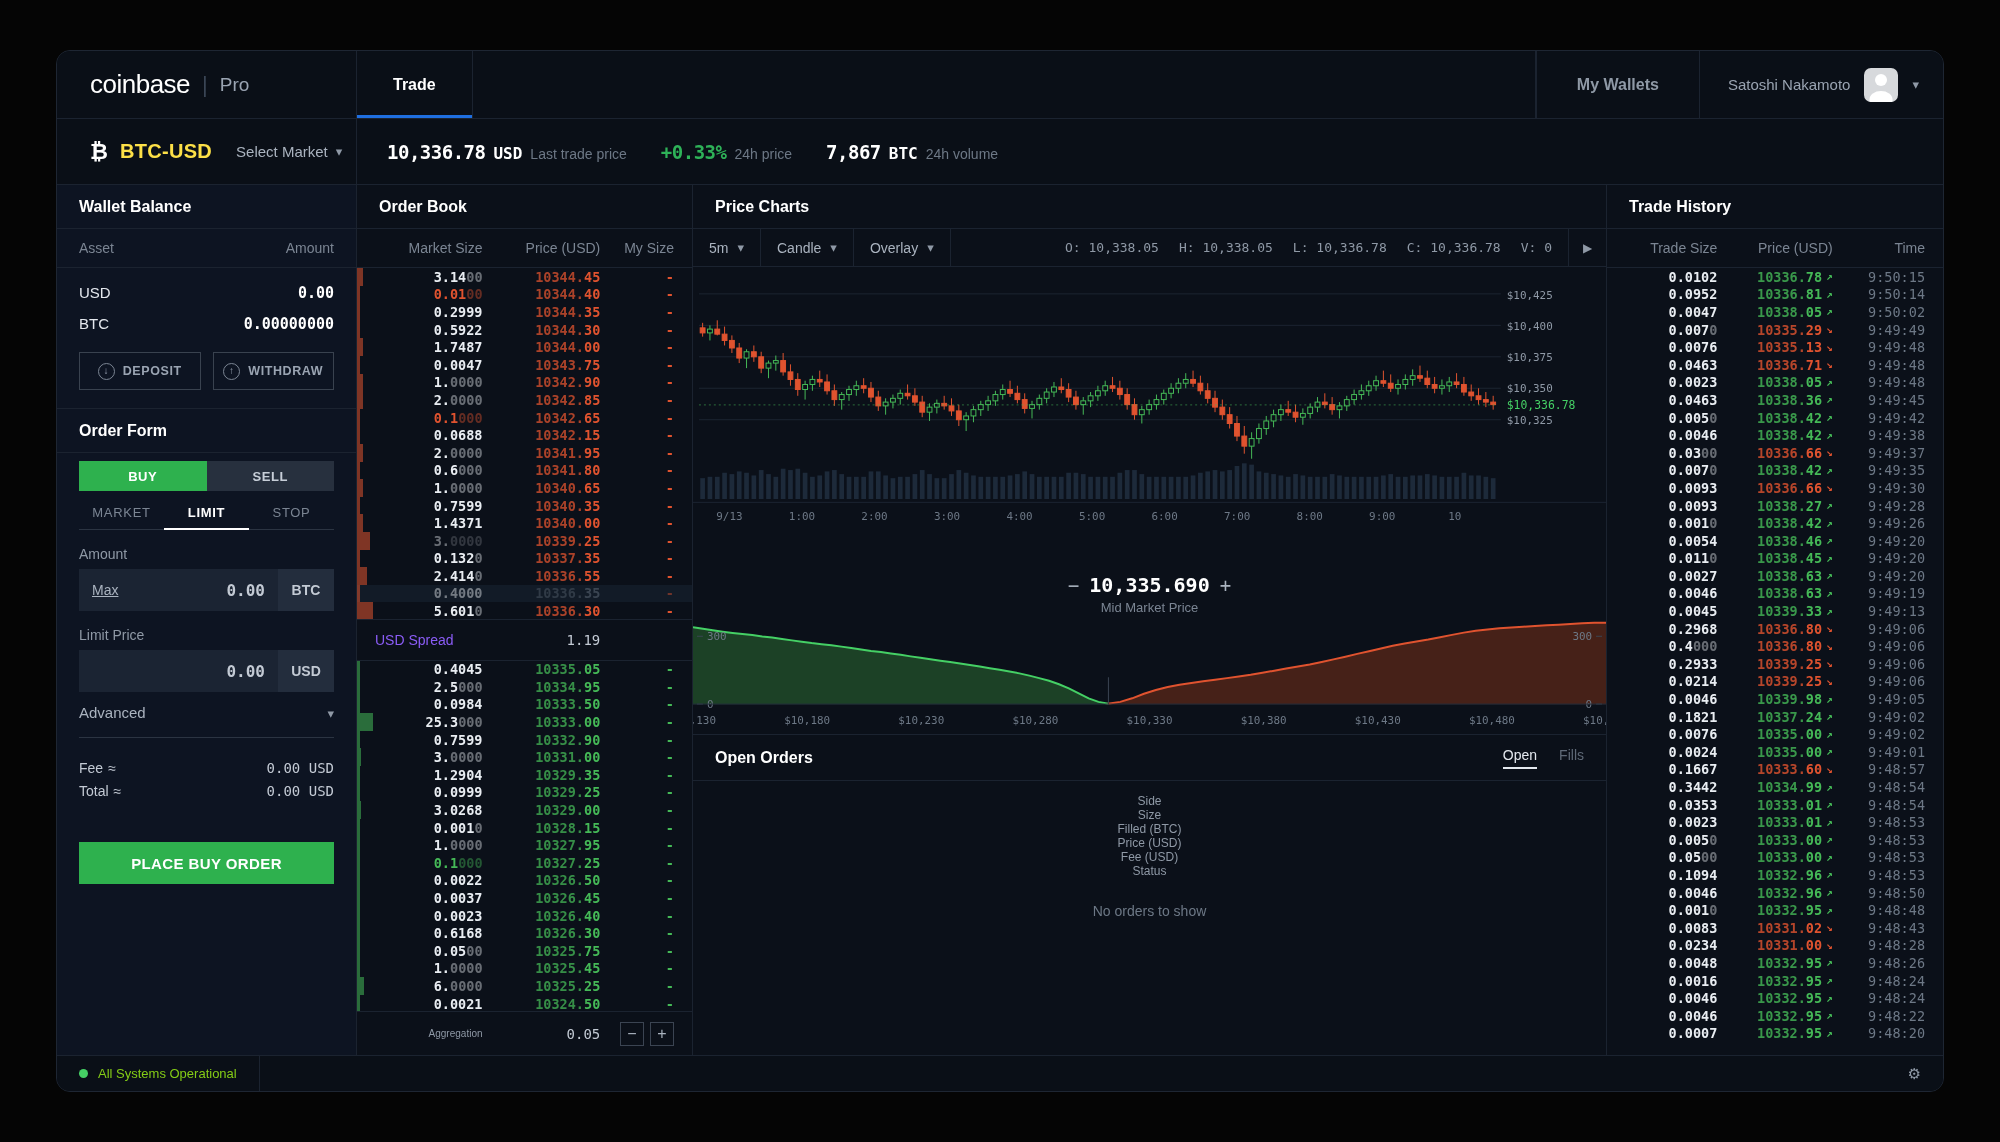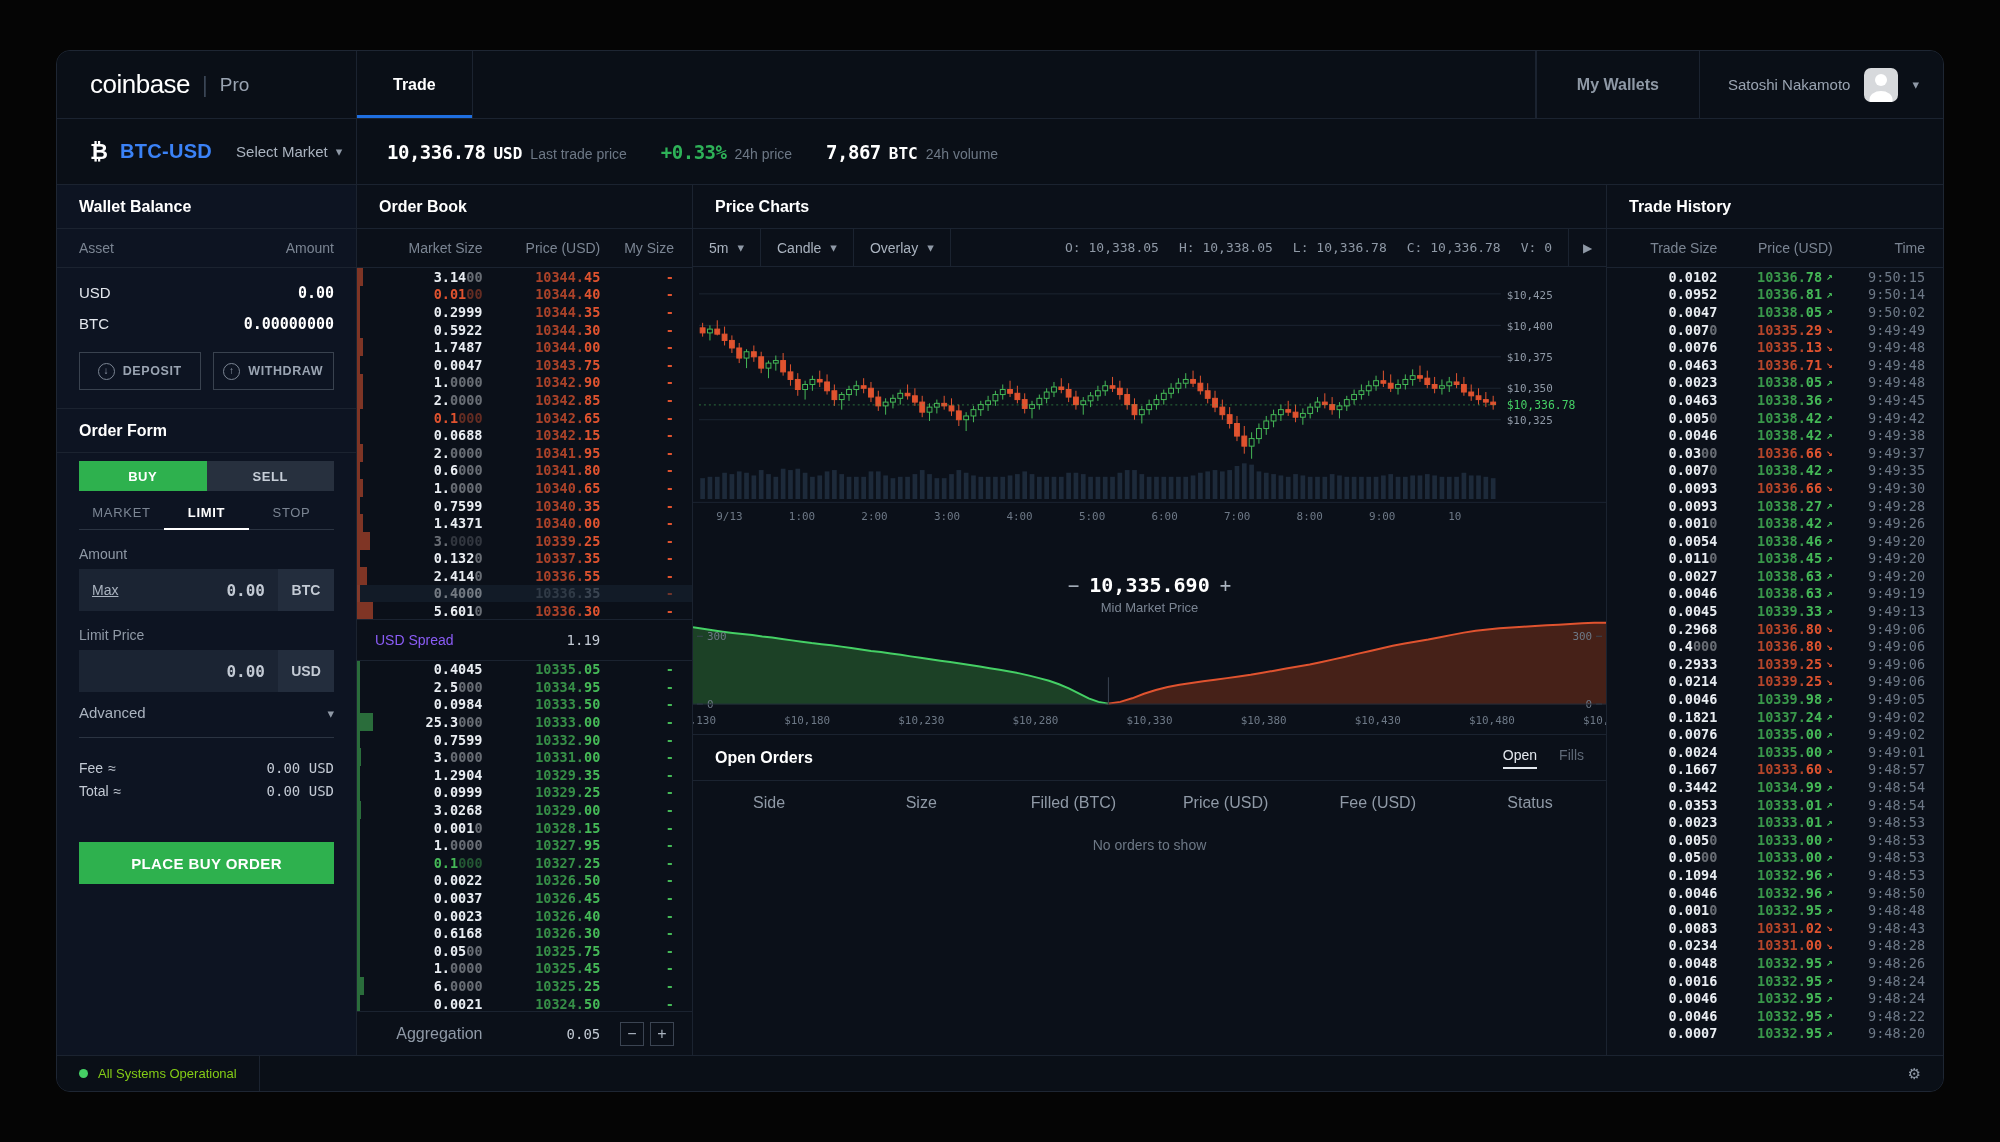--- a/index.html
+++ b/index.html
@@ -84,21 +84,21 @@
   
   .marketbar {
     height: 66px; min-height: 66px; display: flex; align-items: stretch;
     background: #0a0f17; border-bottom: 1px solid #1b2330;
   }
   .market-left {
     width: 300px; display: flex; align-items: center; gap: 12px;
     padding-left: 33px; border-right: 1px solid #1b2330;
   }
   .btc-glyph { color: #fff; font-size: 22px; font-weight: bold; }
-  .pair-name { color: #3b82f6; font-size: 20px; font-weight: bold; letter-spacing: 0.3px; }
+  .pair-name { color: #fde047; font-size: 20px; font-weight: bold; letter-spacing: 0.3px; }
   .select-market {
     display: flex; align-items: center; gap: 8px; margin-left: 12px;
     color: #aab3bf; font-size: 15px; cursor: pointer;
   }
   .market-stats {
     flex: 1; display: flex; align-items: center; gap: 34px; padding-left: 30px;
   }
   .stat { display: flex; align-items: baseline; gap: 8px; }
   .stat-val {
     color: #fff; font-size: 19px; font-weight: bold;
@@ -242,21 +242,21 @@
   .spread-lbl { flex: 1.05; text-align: left; color: #8b5cf6; font-size: 14px; }
   .spread-val {
     flex: 1.15; text-align: right; color: #c3cad4; font-size: 14px;
     font-family: "DejaVu Sans Mono", monospace;
   }
   .spread-pad { flex: 0.72; }
   .agg-row {
     display: flex; align-items: center; padding: 10px 18px; height: 44px;
     border-top: 1px solid #1b2330;
   }
-  .agg-lbl { flex: 1.05; text-align: right; color: #8f99a6; font-size: 16px; }
+  .agg-lbl { flex: 1.05; text-align: right; color: #8f99a6; font-size: 10px; }
   .agg-val {
     flex: 1.15; text-align: right; color: #c3cad4; font-size: 14px;
     font-family: "DejaVu Sans Mono", monospace;
   }
   .agg-btns { flex: 0.72; display: flex; justify-content: flex-end; gap: 6px; }
   .agg-b {
     width: 24px; height: 24px; border: 1px solid #3b4452; color: #aab3bf;
     display: flex; align-items: center; justify-content: center; font-size: 16px;
     cursor: pointer; background: transparent;
   }
@@ -302,21 +302,21 @@
     border-bottom: 1px solid #1b2330;
   }
   .oo-title { color: #fff; font-size: 16px; font-weight: bold; }
   .oo-tabs { display: flex; gap: 22px; }
   .oo-tab {
     color: #5f6977; font-size: 14px; padding-bottom: 4px; cursor: pointer;
     border-bottom: 2px solid transparent;
   }
   .oo-tab.active { color: #e4e8ee; border-bottom-color: #e4e8ee; }
   .oo-cols {
-    display: flex; padding: 13px 0; color: #8f99a6; font-size: 16px;
+    display: flex; padding: 13px 0; color: #8f99a6; font-size: 12px; flex-direction: column;
   }
   .oo-cols > div { flex: 1; text-align: center; }
   .oo-empty { text-align: center; color: #6d7886; font-size: 14px; padding-top: 12px; }
 
   
   .history {
     width: 336px; min-width: 336px; background: #0b1019;
     display: flex; flex-direction: column;
   }
   .th-cols {

